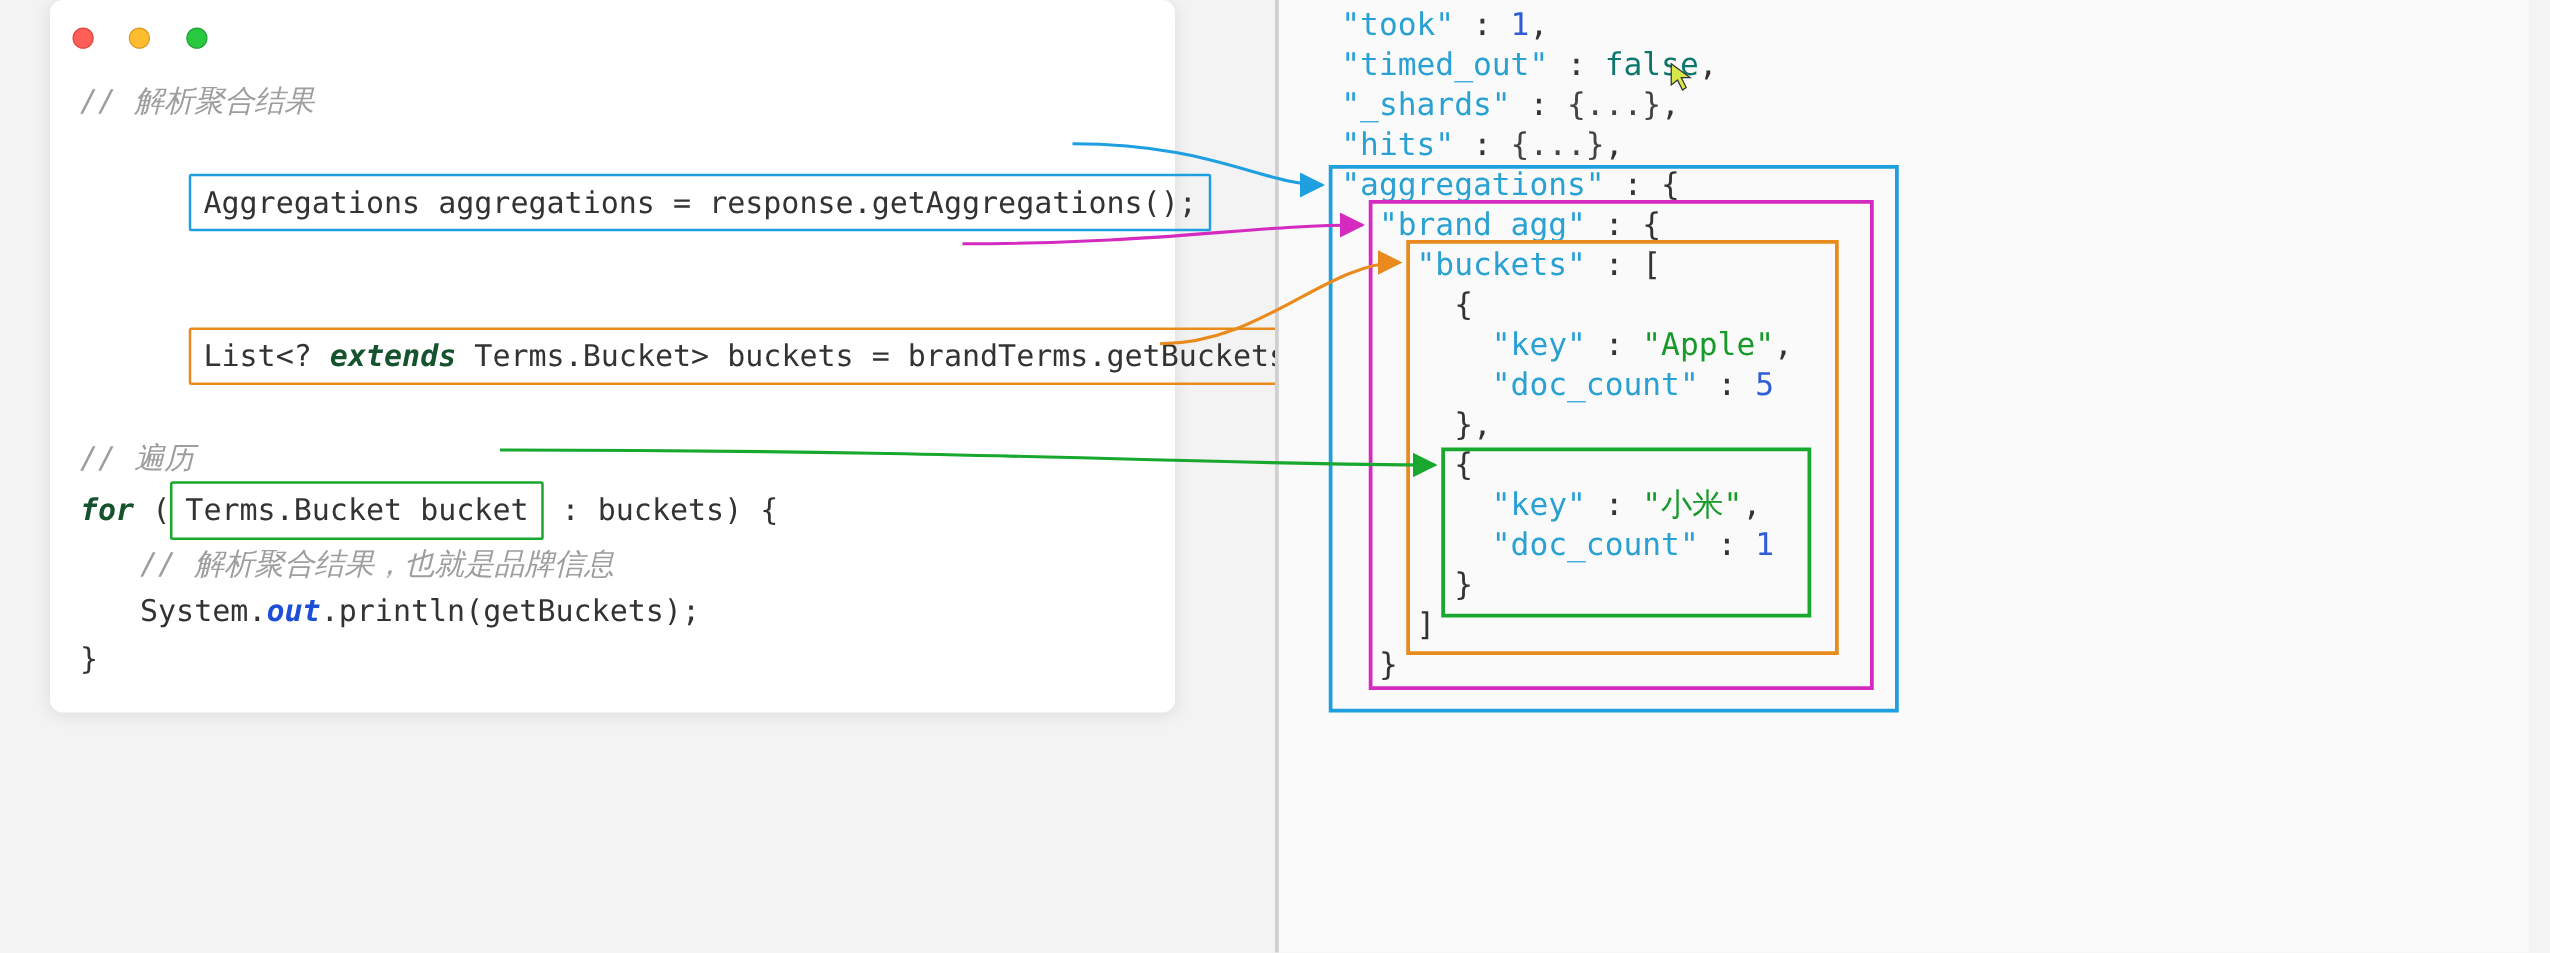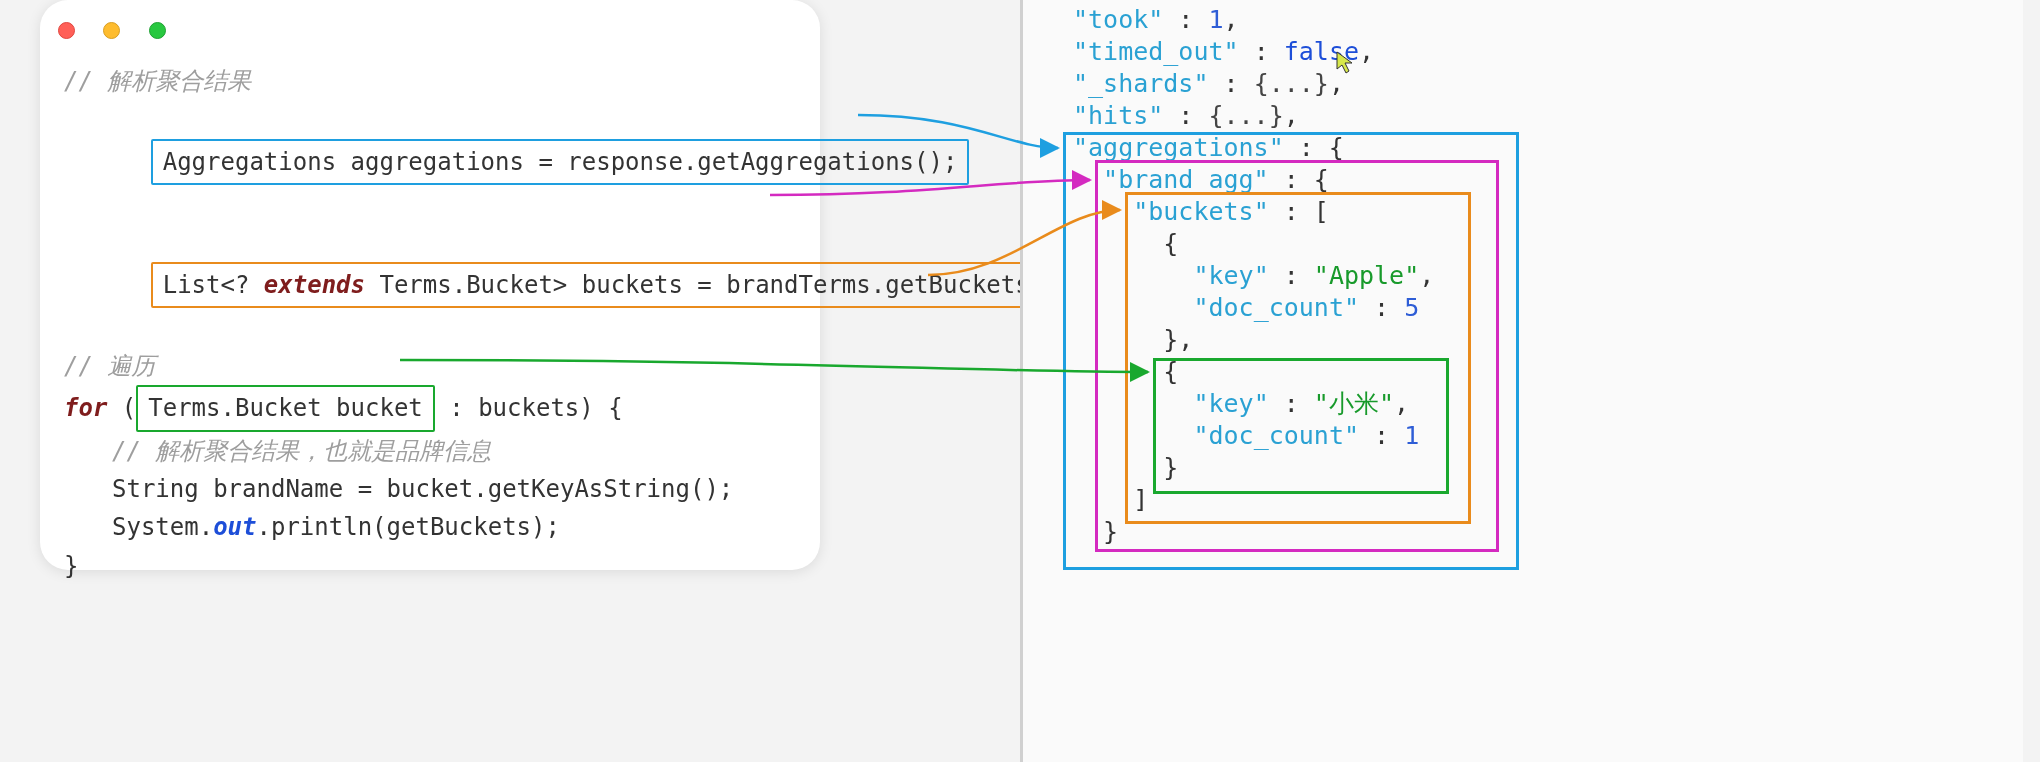--- a/index.html
+++ b/index.html
@@ -15,24 +15,24 @@
     position: relative;
     width: 2040px;
     height: 762px;
     overflow: hidden;
   }
   
   .editor-window {
     position: absolute;
     left: 40px;
     top: 0px;
-    width: 780px;
+    width: 900px;
     height: 570px;
     background: #ffffff;
-    border-radius: 28px;
+    border-radius: 10px;
     box-shadow: 0 2px 14px rgba(0,0,0,0.10);
   }
   .titlebar {
     height: 44px;
     padding: 10px 18px 0 18px;
   }
   .dot {
     display: inline-block;
     width: 15px;
     height: 15px;
@@ -42,21 +42,21 @@
   }
   .dot.red    { background:#ff5f57; border:1px solid #e1463f;}
   .dot.yellow { background:#febc2e; border:1px solid #d89e22;}
   .dot.green  { background:#28c840; border:1px solid #1fa133;}
   .editor-body {
     padding: 8px 24px 20px 24px;
   }
   .line { white-space: pre; }
   .indent1 { padding-left: 48px; }
   .comment { color:#9e9e9e; font-style: italic; }
-  .kw   { color:#7f1d1d; font-weight: 700; font-style: italic; }
+  .kw   { color:#14532d; font-weight: 700; font-style: italic; }
   .str  { color:#148f2f; font-weight: 700; }
   .stat { color:#1d4ed8; font-style: italic; font-weight: 600;}
   .box {
     display: inline-block;
     padding: 2px 10px 2px 10px;
     border-width: 2px;
     border-style: solid;
     border-radius: 2px;
   }
   .box.blue   { border-color:#1e9fe0; }
@@ -79,21 +79,21 @@
     white-space: pre;
     padding-left: 50px;
     font-family: "Menlo","Consolas","DejaVu Sans Mono",monospace;
     font-size: 25px;
     line-height: 1.28;
   }
   .jk { color:#2aa1d3; }   
   .jb { color:#444; }      
   .js { color:#189a2b; }   
   .jn { color:#2e5dd6; }   
-  .jf { color:#1d4ed8; }   
+  .jf { color:#0f766e; }   
 
   
   .frame {
     position: absolute;
     border-width: 3px;
     border-style: solid;
     background: transparent;
     pointer-events: none;
   }
   .frame.blue   { border-color:#1e9fe0; }
@@ -128,21 +128,20 @@
     <div class="line comment">// 解析聚合结果</div>
     <div class="line">
       <span class="box blue">Aggregations aggregations = response.getAggregations();</span>
     </div>
     <div class="line">
       <span class="box orange"><span>List&lt;? </span><span class="kw">extends</span><span> Terms.Bucket&gt; buckets = brandTerms.getBuckets();</span></span>
     </div>
     <div class="line comment">// 遍历</div>
     <div class="line"><span class="kw">for</span><span> (</span><span class="box green">Terms.Bucket bucket</span><span> : buckets) {</span></div>
     <div class="line comment indent1">// 解析聚合结果，也就是品牌信息</div>
-    <div class="line indent1">String brandName = bucket.getKeyAsString();</div>
     <div class="line indent1"><span>System.</span><span class="stat">out</span><span>.println(getBuckets);</span></div>
     <div class="line">}</div>
   </div>
 </div>
 
 <div class="json-panel">
   <div class="jl"><span class="jk">"took"</span> : <span class="jn">1</span>,</div>
   <div class="jl"><span class="jk">"timed_out"</span> : <span class="jf">false</span>,</div>
   <div class="jl"><span class="jk">"_shards"</span> : <span class="jb">{...}</span>,</div>
   <div class="jl"><span class="jk">"hits"</span> : <span class="jb">{...}</span>,</div>

